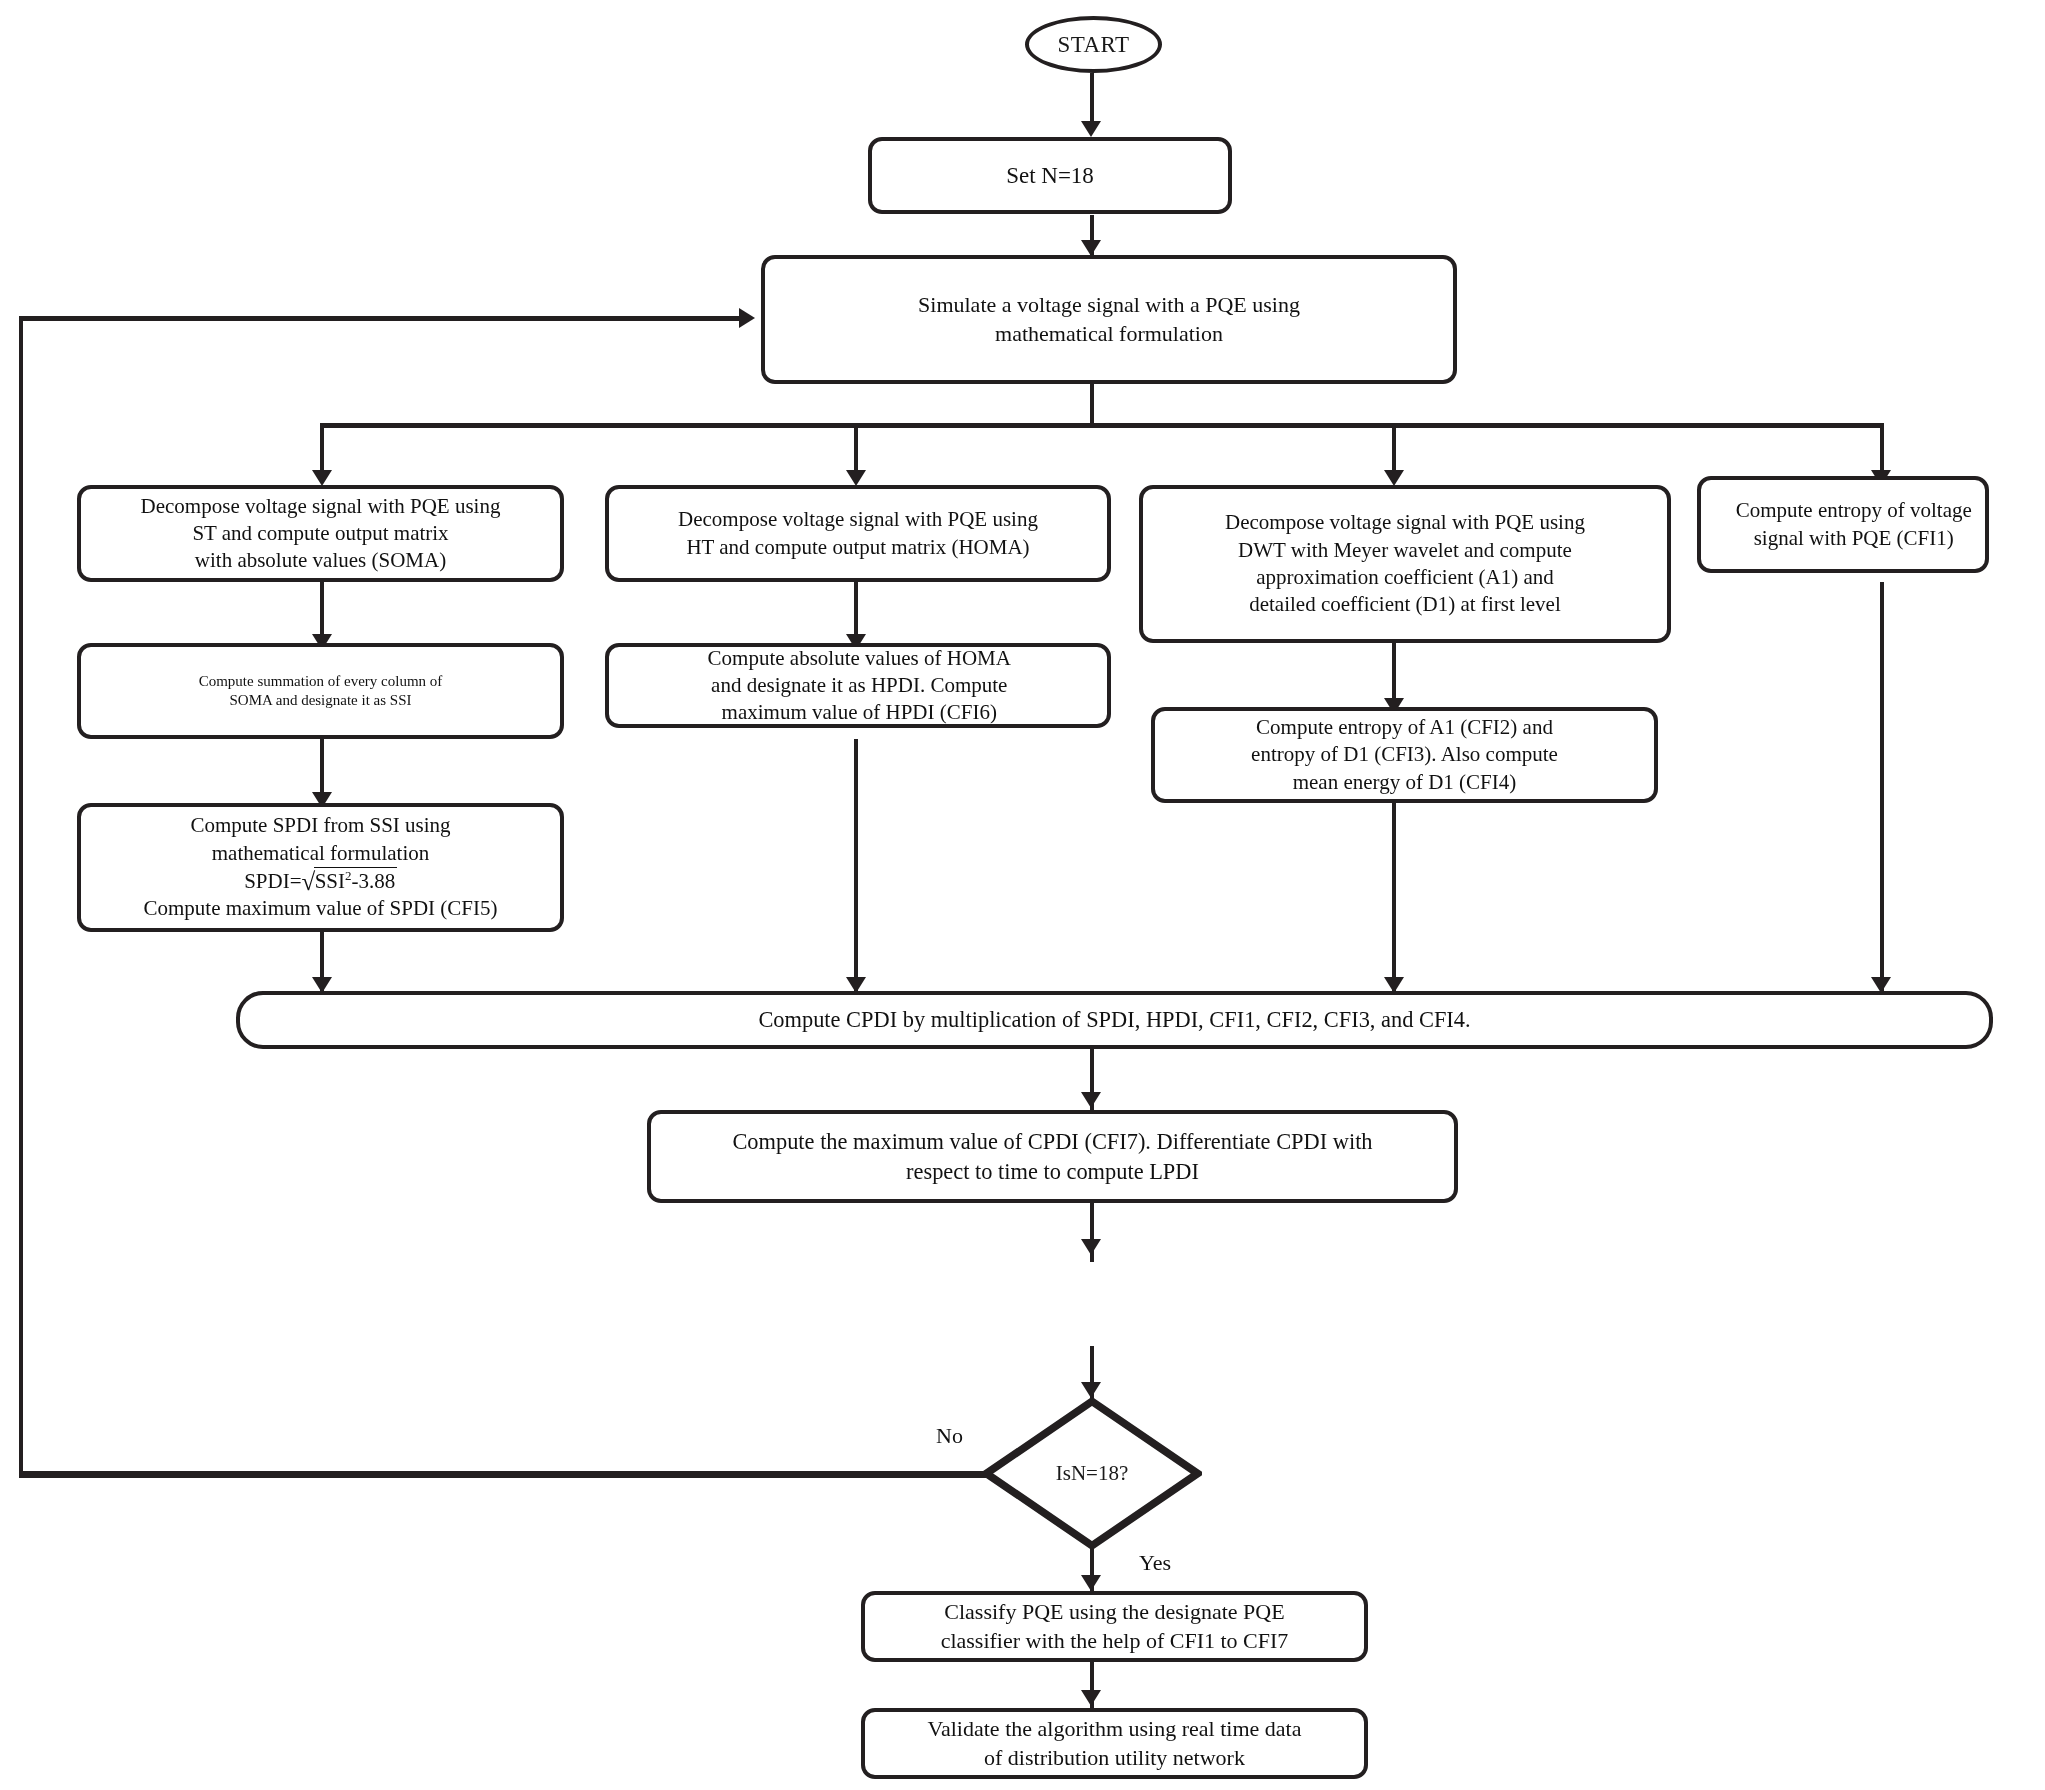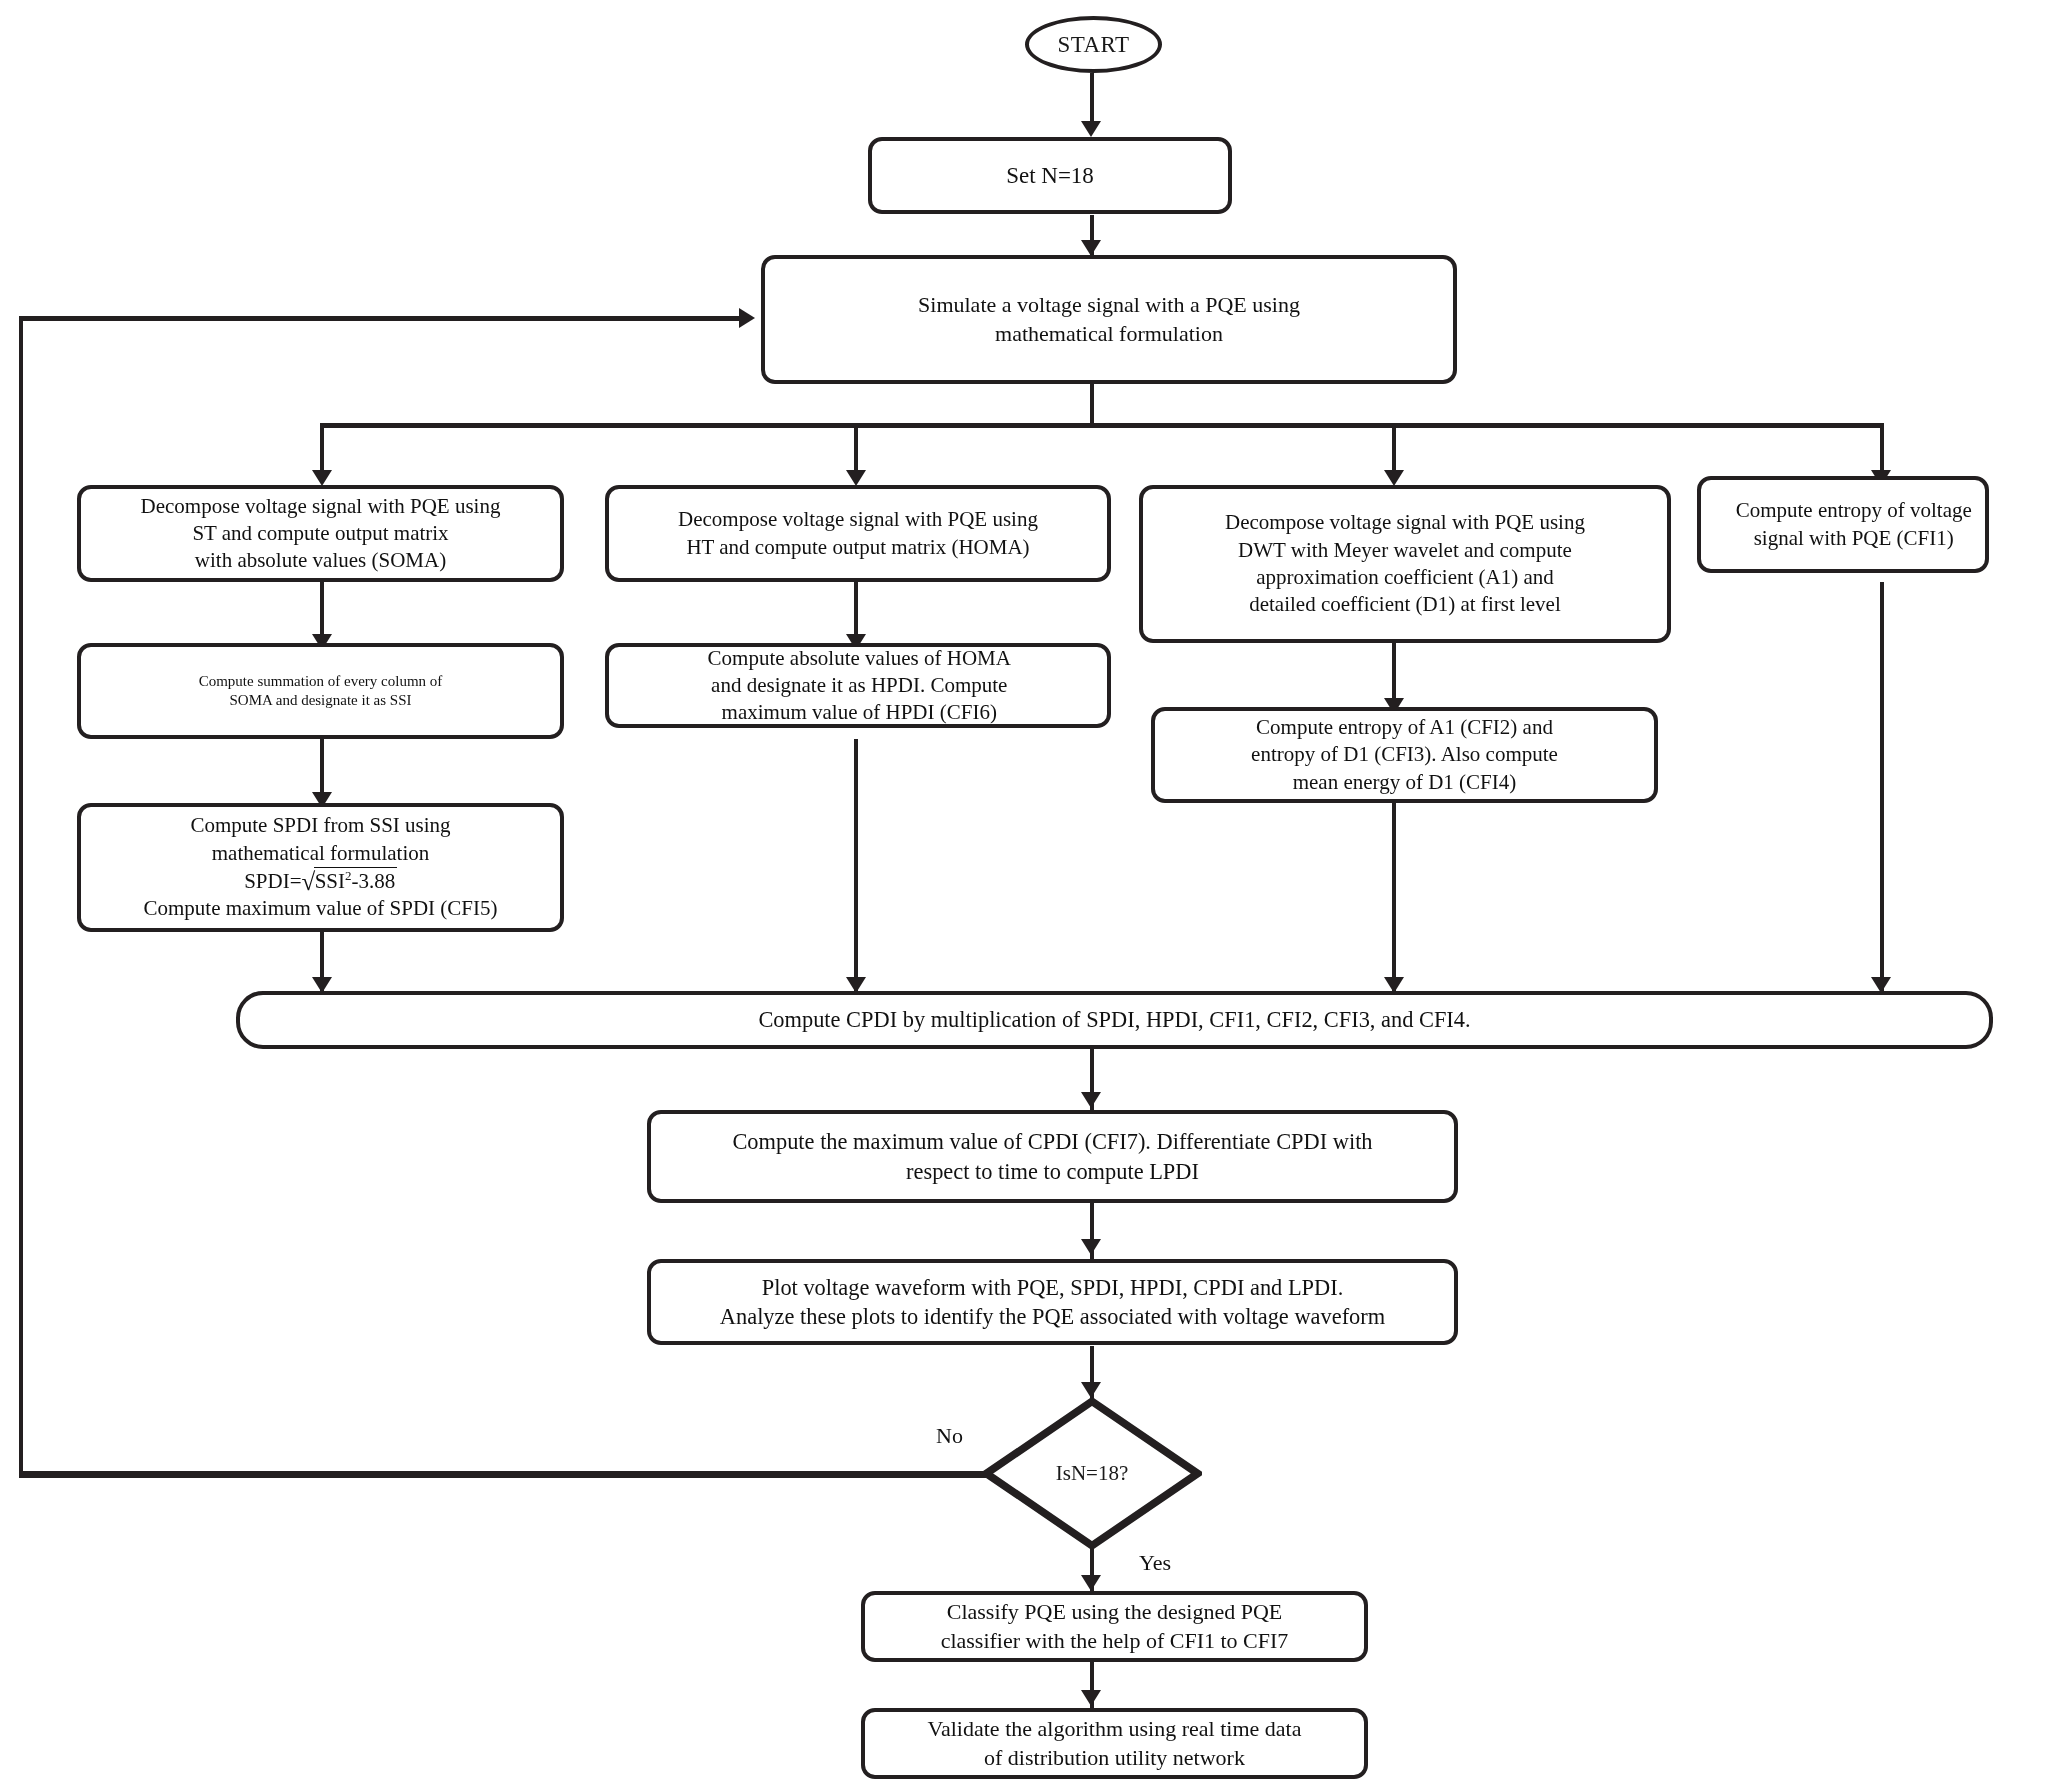--- a/index.html
+++ b/index.html
@@ -215,24 +215,20 @@
   <div class="arrow" style="left:1081px;top:1092px;"></div>
 
   <div class="node" style="left:647px;top:1110px;width:811px;height:93px;font-size:22.4px;">
     <span>Compute the maximum value of CPDI (CFI7). Differentiate CPDI with
 respect to time to compute LPDI</span>
   </div>
 
   <div class="ln" style="left:1090px;top:1203px;width:4.4px;height:59px;"></div>
   <div class="arrow" style="left:1081px;top:1239px;"></div>
 
-  <div class="node" style="left:647px;top:1259px;width:811px;height:86px;font-size:22.4px;">
-    <span>Plot voltage waveform with PQE, SPDI, HPDI, CPDI and LPDI.
-Analyze these plots to identify the PQE associated with voltage waveform</span>
-  </div>
 
   <div class="ln" style="left:1090px;top:1346px;width:4.4px;height:60px;"></div>
   <div class="arrow" style="left:1081px;top:1382px;"></div>
 
   <div class="diamond" style="left:982px;top:1397px;width:220px;height:153px;">
     <svg class="dshape" viewBox="0 0 404 280" preserveAspectRatio="none">
       <polygon points="202,8 396,140 202,272 8,140" fill="#ffffff" stroke="#231f20" stroke-width="14" stroke-linejoin="miter"></polygon>
     </svg>
     <div class="dtext">
       <span>Is</span>
@@ -242,21 +238,21 @@
   </div>
 
   <div class="ln" style="left:18.6px;top:1471px;width:968px;height:4.9px;"></div>
   <div class="lbl" style="left:936px;top:1423px;">No</div>
 
   <div class="ln" style="left:1090px;top:1548px;width:4.4px;height:61px;"></div>
   <div class="arrow" style="left:1081px;top:1575px;"></div>
   <div class="lbl" style="left:1139px;top:1550px;">Yes</div>
 
   <div class="node" style="left:861px;top:1591px;width:507px;height:71px;font-size:22px;">
-    <span>Classify PQE using the designed PQE
+    <span>Classify PQE using the designate PQE
 classifier with the help of CFI1 to CFI7</span>
   </div>
 
   <div class="ln" style="left:1090px;top:1662px;width:4.4px;height:53px;"></div>
   <div class="arrow" style="left:1081px;top:1690px;"></div>
 
   <div class="node" style="left:861px;top:1708px;width:507px;height:71px;font-size:22px;">
     <span>Validate the algorithm using real time data
 of distribution utility network</span>
   </div>

